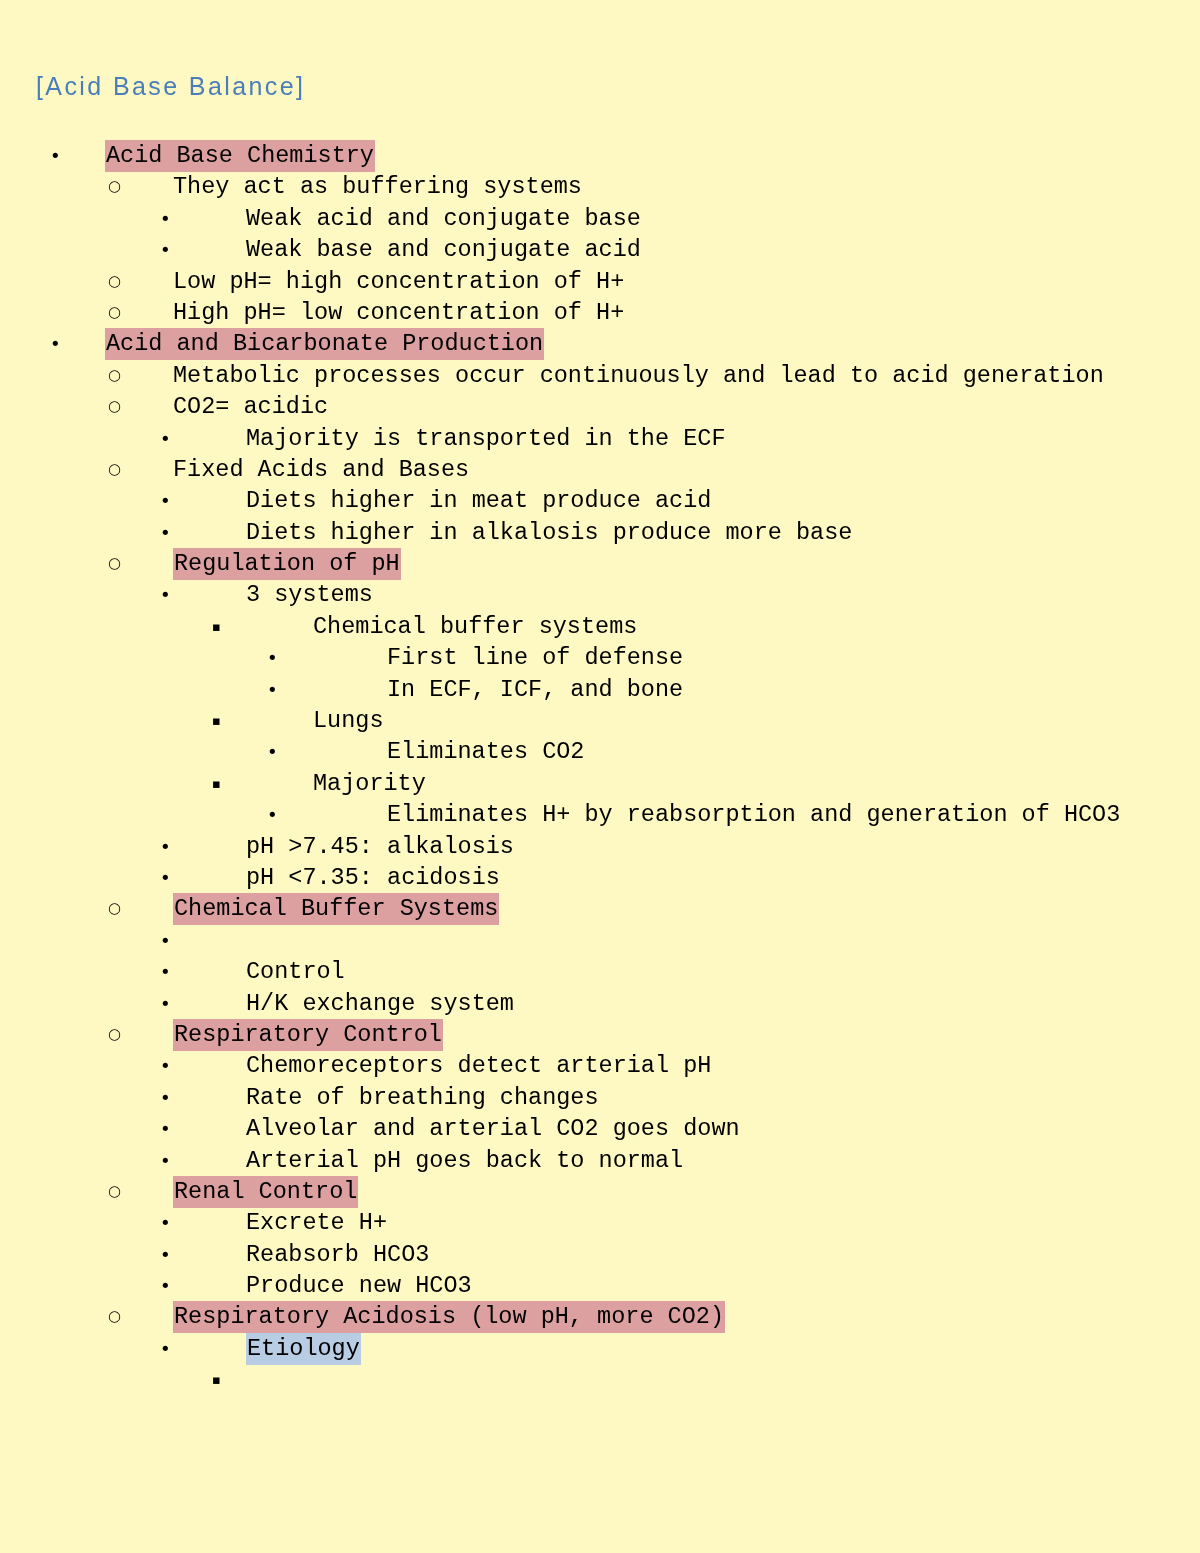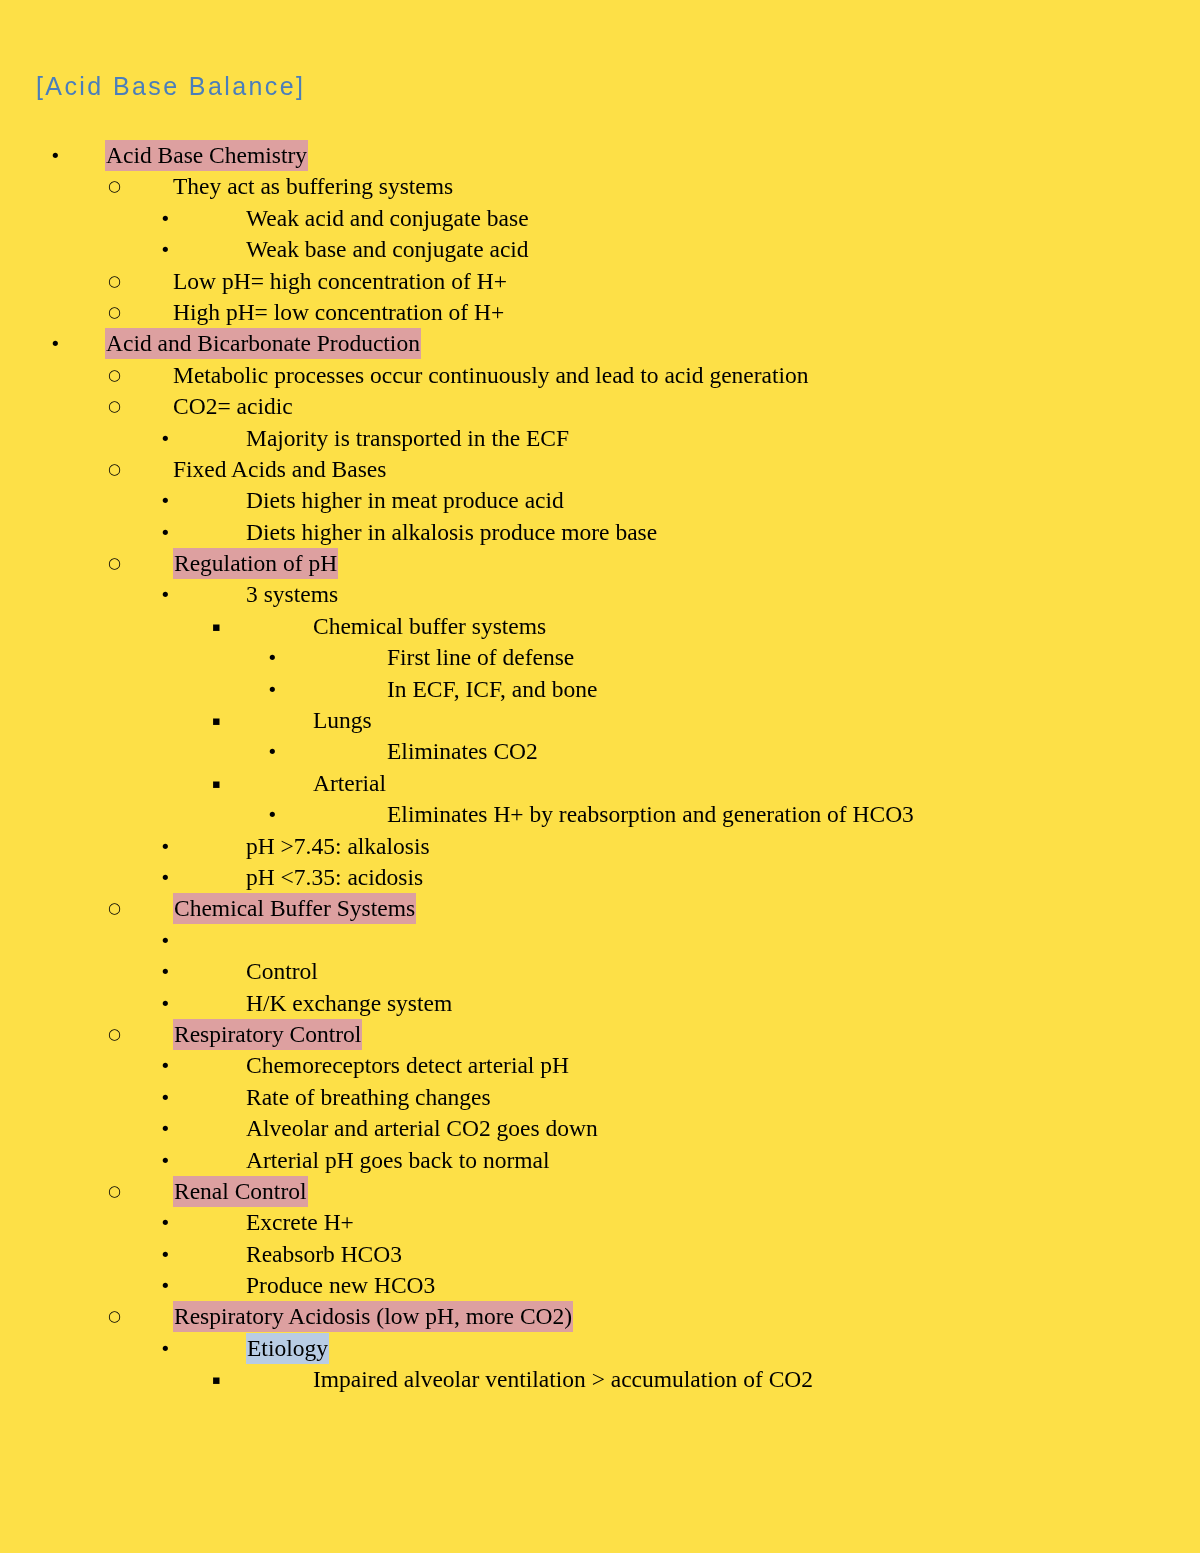--- a/index.html
+++ b/index.html
@@ -14,21 +14,21 @@
     position: relative;
     font-family: "Liberation Serif", "DejaVu Serif", serif;
     color: #000000;
     overflow: hidden;
   }
 
   .page {
     position: relative;
     width: 1200px;
     height: 1553px;
-    background: #fde047;
+    background: #fef9c3;
   }
 
   
   .doc-title {
     position: absolute;
     left: 36px;
     top: 71px;
     font-family: "Liberation Sans", "DejaVu Sans", sans-serif;
     font-size: 25px;
     line-height: 30px;
@@ -60,21 +60,21 @@
     color: #000000;
     -webkit-user-select: none;
     user-select: none;
   }
 
   .txt {
     position: absolute;
     top: 0;
     line-height: 31.4px;
     font-size: 23.5px;
-    font-family: Liberation Serif, serif;
+    font-family: Liberation Mono, monospace;
     white-space: nowrap;
   }
 
   
   .txt .hl-pink {
     background-color: #dda0a0;
     padding: 2px 1px 3px 1px;
     box-decoration-break: clone;
   }
   .txt .hl-blue {
@@ -187,21 +187,21 @@
       <div class="row lvl4">
         <span class="bullet">▪</span>
         <span class="txt">Lungs</span>
       </div>
       <div class="row lvl5">
         <span class="bullet">•</span>
         <span class="txt">Eliminates CO2</span>
       </div>
       <div class="row lvl4">
         <span class="bullet">▪</span>
-        <span class="txt">Arterial</span>
+        <span class="txt">Majority</span>
       </div>
       <div class="row lvl5">
         <span class="bullet">•</span>
         <span class="txt">Eliminates H+ by reabsorption and generation of HCO3</span>
       </div>
       <div class="row lvl3">
         <span class="bullet">•</span>
         <span class="txt">pH &gt;7.45: alkalosis</span>
       </div>
       <div class="row lvl3">
@@ -262,17 +262,16 @@
       <div class="row lvl2">
         <span class="bullet">○</span>
         <span class="txt"><span class="hl-pink">Respiratory Acidosis (low pH, more CO2)</span></span>
       </div>
       <div class="row lvl3">
         <span class="bullet">•</span>
         <span class="txt"><span class="hl-blue">Etiology</span></span>
       </div>
       <div class="row lvl4">
         <span class="bullet">▪</span>
-        <span class="txt">Impaired alveolar ventilation &gt; accumulation of CO2</span>
       </div>
     </div>
 
 </div>
 
 </body></html>

